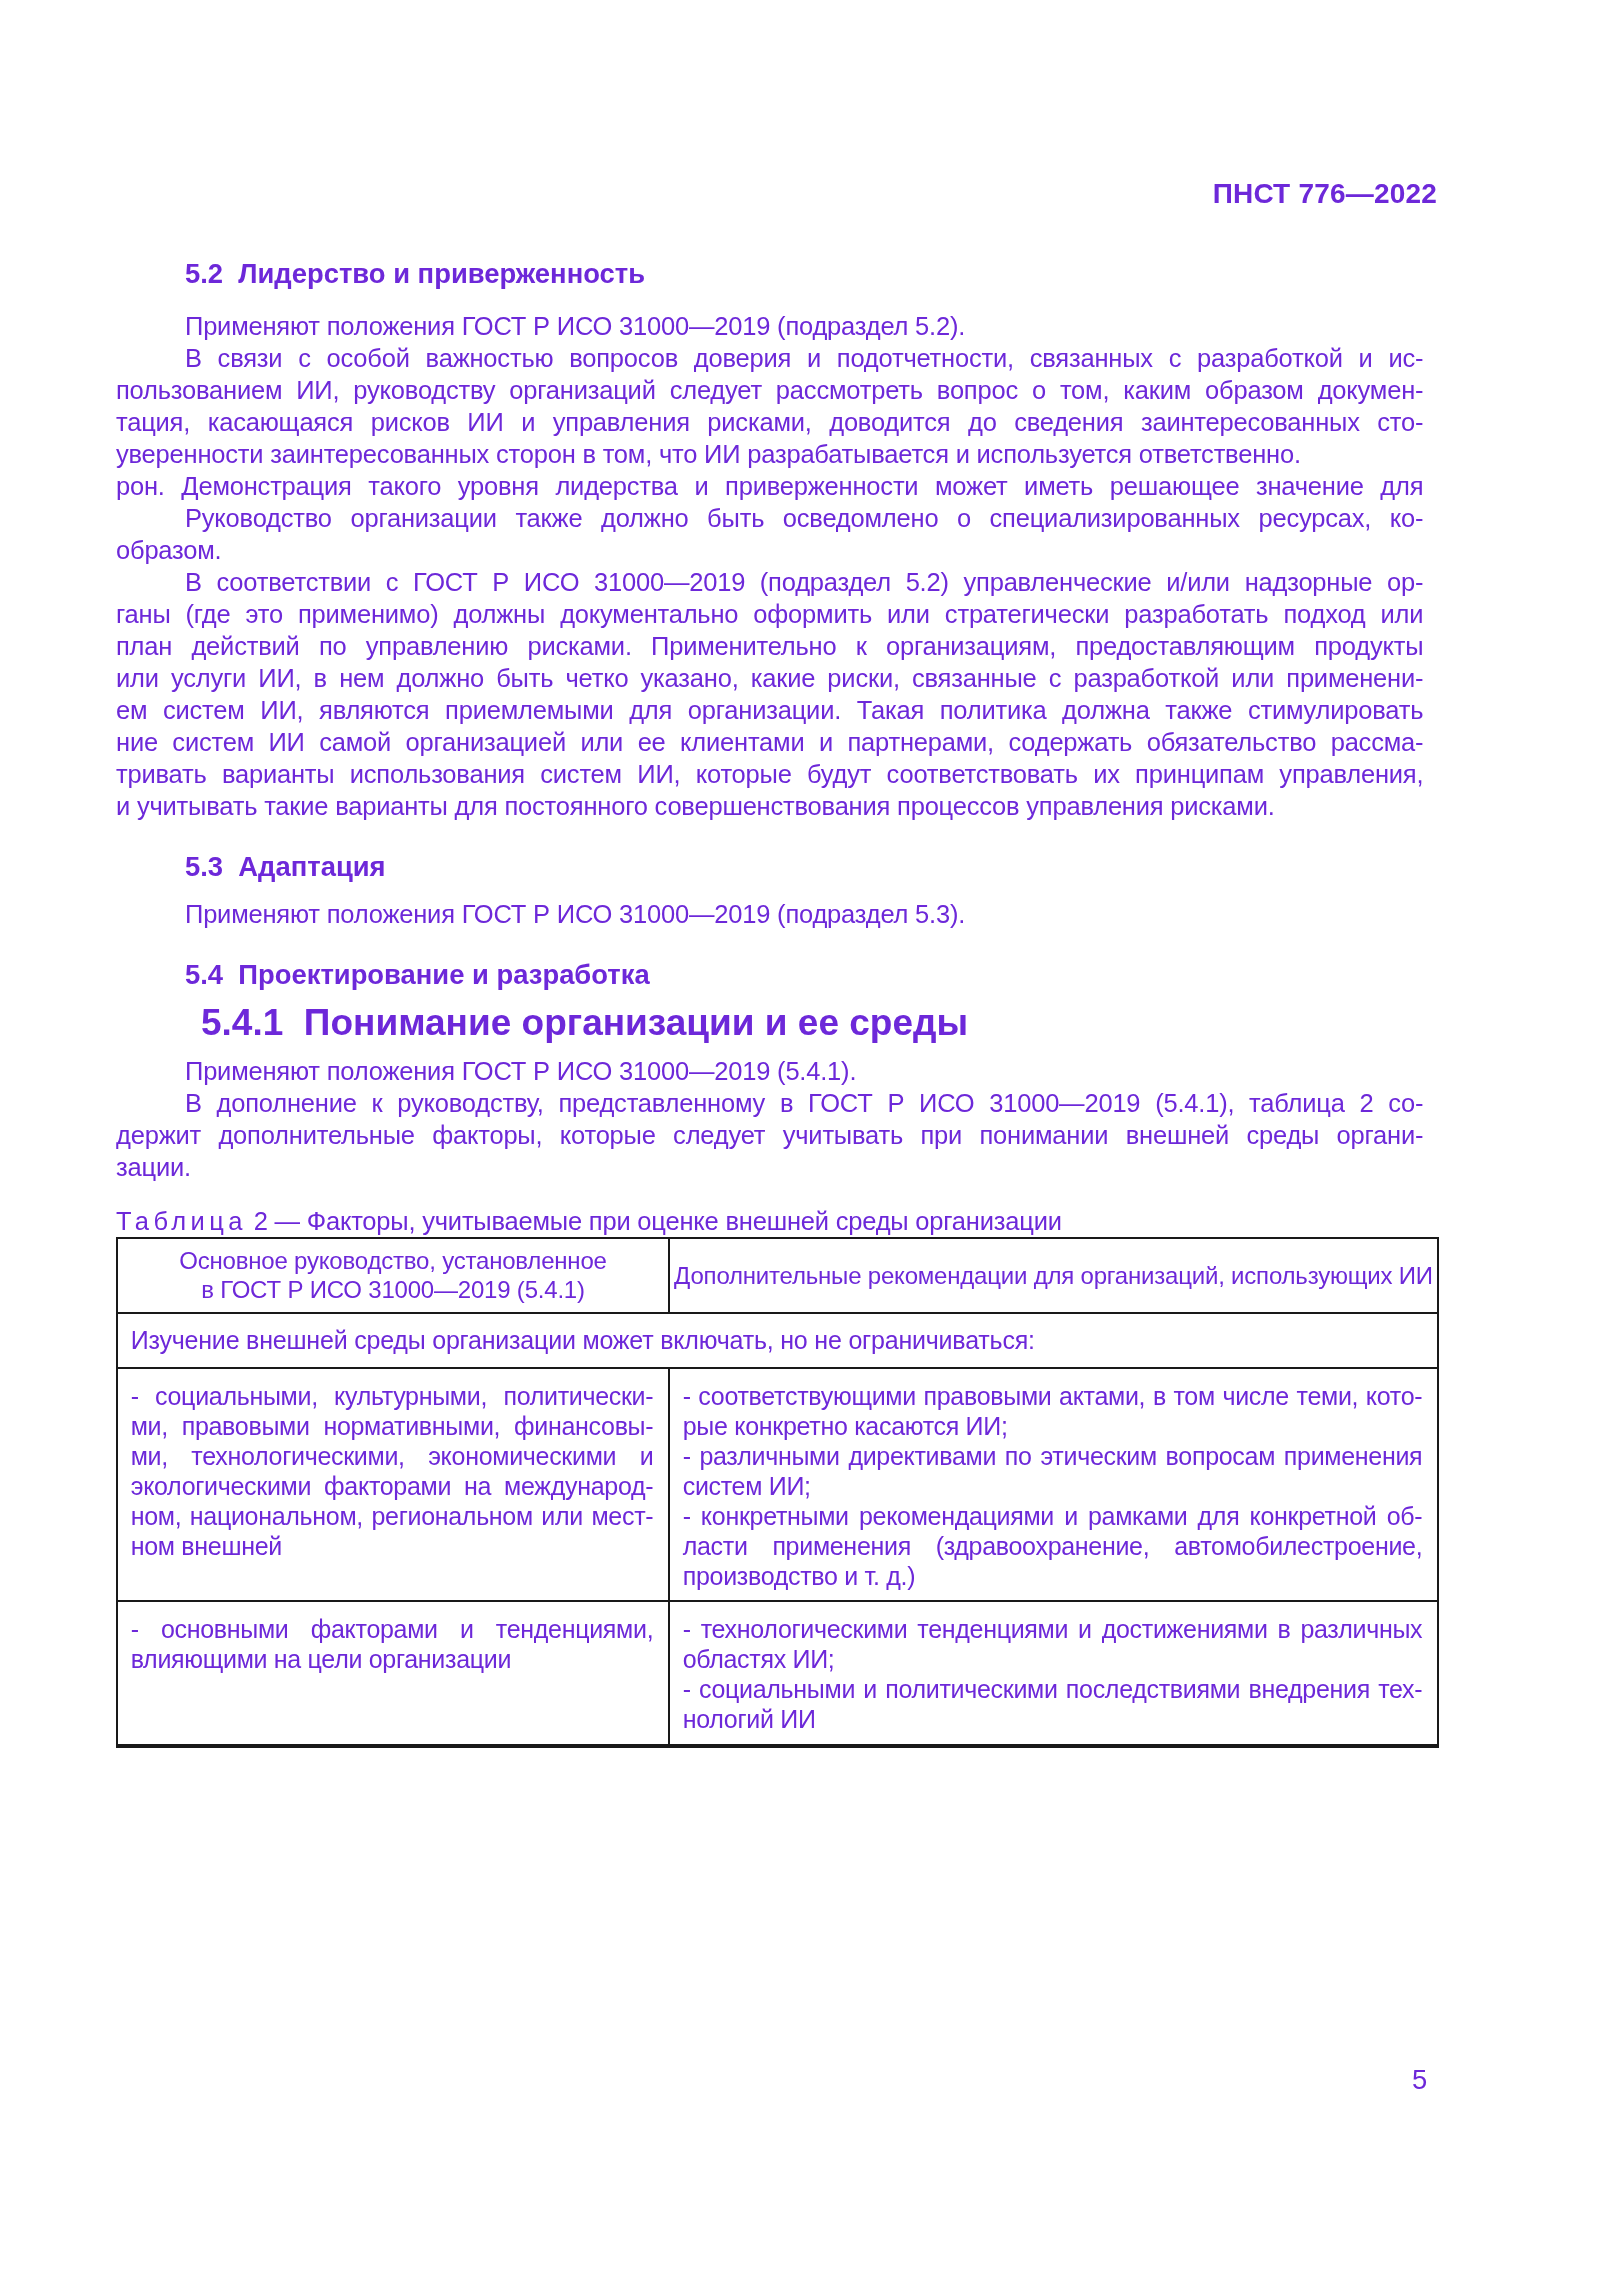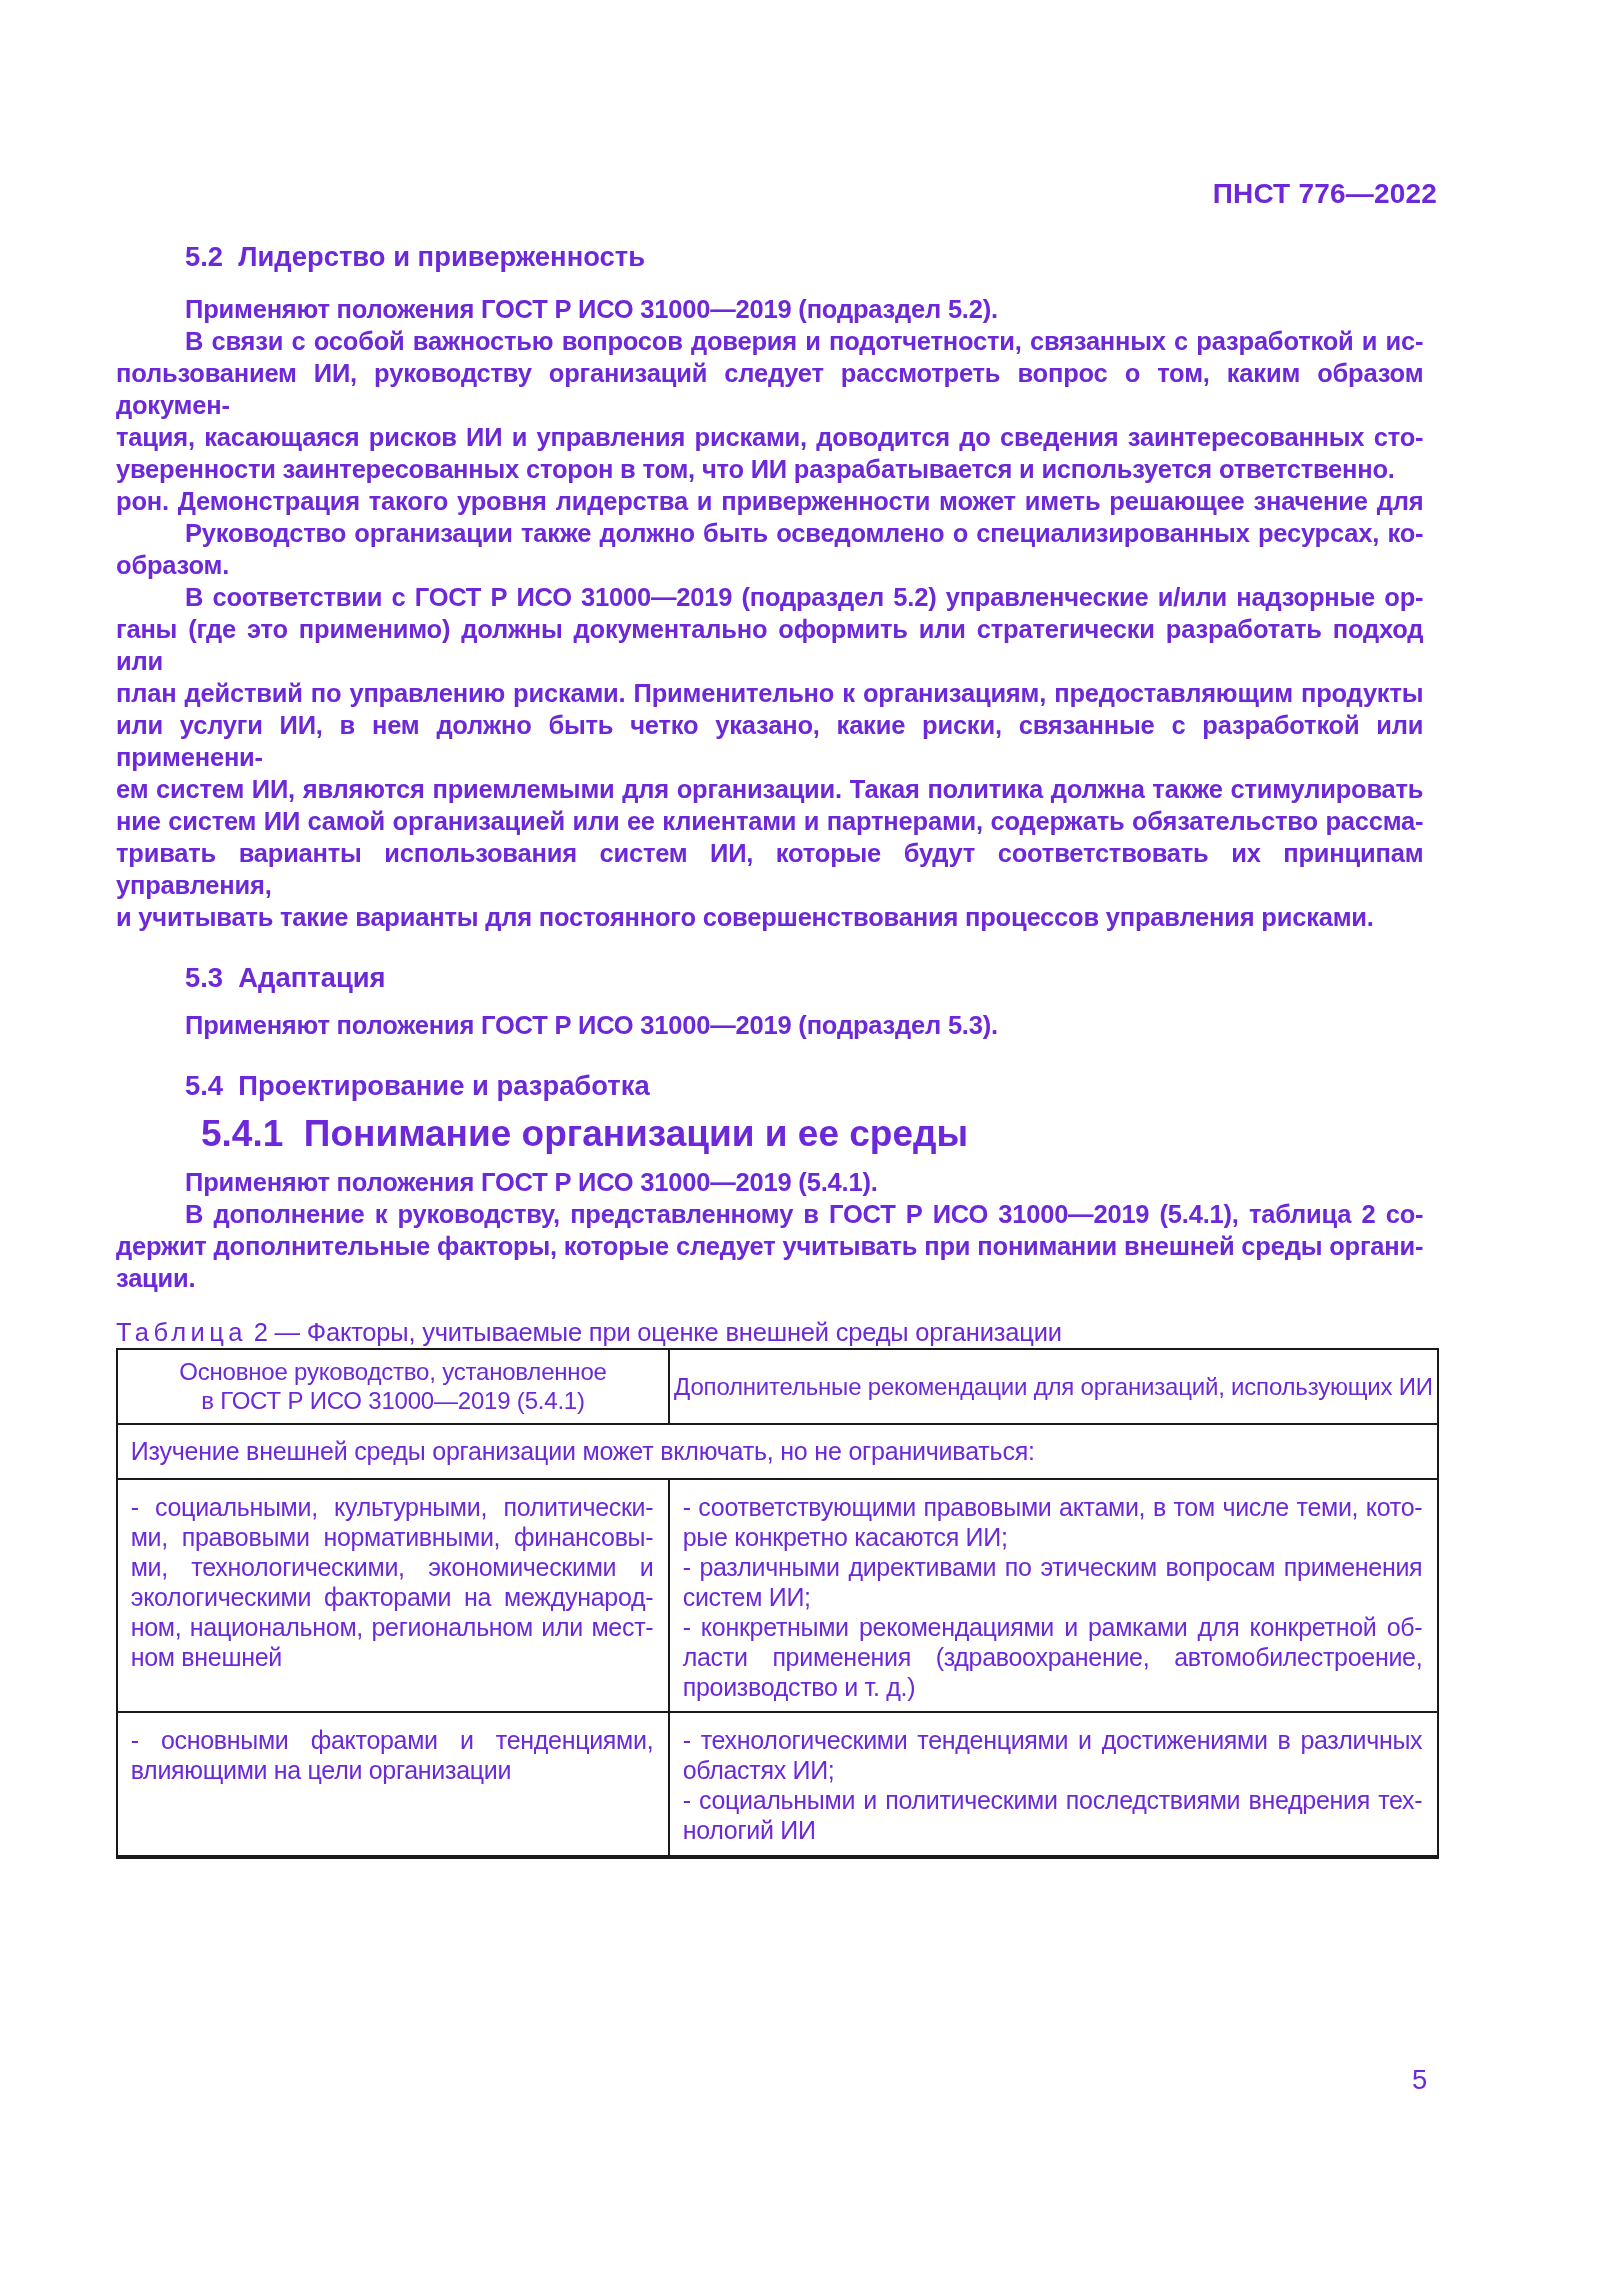--- a/index.html
+++ b/index.html
@@ -16,21 +16,21 @@
     position: absolute;
     top: 178px;
     right: 184px;
     font-size: 28px;
     font-weight: bold;
     letter-spacing: 0.2px;
   }
   .content {
     position: absolute;
     left: 116px;
-    top: 241px;
+    top: 258px;
     width: 1323px;
     font-size: 25.5px;
     line-height: 32px;
     letter-spacing: -0.2px;
   }
   .block.h2 {
     font-size: 27.4px;
     font-weight: bold;
     padding-left: 69px;
     margin: 29px 0 15.7px 0;
@@ -40,21 +40,21 @@
   .block.h2:first-child { margin-top: 0; margin-bottom: 19.6px; }
   .block.h3 {
     font-size: 37px;
     font-weight: bold;
     padding-left: 69px;
     margin: 16px;
     white-space: pre-wrap;
     letter-spacing: 0;
   }
   .block.p { margin: 0 15.7px 0 0; }
-  .line { white-space: nowrap; font-weight: bold; }
+  .line { white-space: nowrap; }
   .line.just { white-space: normal; text-align: justify; text-align-last: justify; }
   .line.indent { text-indent: 69px; }
   .caption {
     margin: 21.6px 0 0 0;
     font-size: 25.5px;
     line-height: 32px;
     white-space: pre-wrap;
     letter-spacing: -0.2px;
   }
   .caption .spaced { letter-spacing: 4.4px; }

